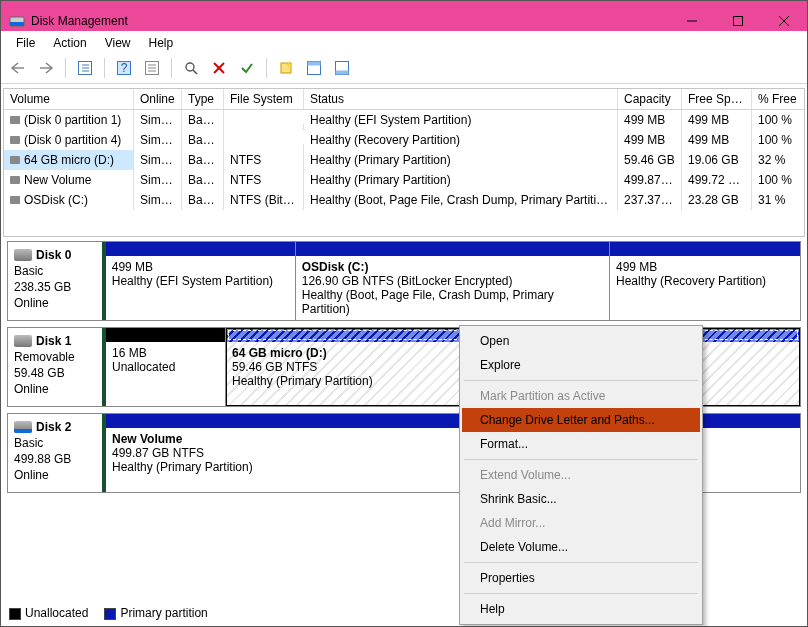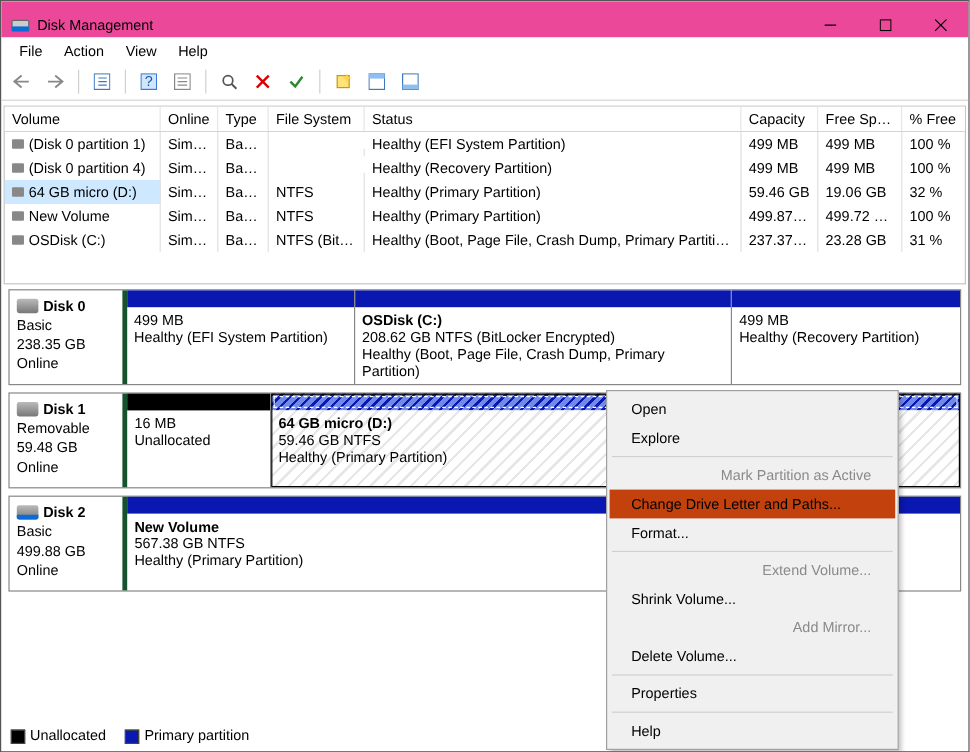--- a/index.html
+++ b/index.html
@@ -61,21 +61,21 @@
 
 
 .legend { position: absolute; bottom: 6px; left: 8px; display: flex; gap: 16px; align-items: center; }
 .legend .sw { width: 12px; height: 12px; border: 1px solid #444; display: inline-block; vertical-align: middle; margin-right: 4px; }
 .legend .sw.black { background: #000; }
 .legend .sw.blue { background: #0818b0; }
 
 
 .context-menu { position: absolute; background: #f0f0f0; border: 1px solid #a0a0a0; box-shadow: 3px 3px 4px rgba(0,0,0,0.25); padding: 3px 2px; width: 244px; }
 .context-menu .cmi { padding: 5px 20px 5px 18px; white-space: nowrap; }
-.context-menu .cmi.disabled { color: #8a8a8a; text-align: right; }
+.context-menu .cmi.disabled { color: #8a8a8a; }
 .context-menu .cmi.highlight { background: #c2410c; }
 .context-menu .csep { height: 1px; background: #d0d0d0; margin: 3px 2px; }
 
 svg { display: block; }
 </style>
 </head>
 <body>
 
 <div class="titlebar">
   <span class="titlebar-icon">
@@ -282,21 +282,21 @@
           <div class="part-bar "></div>
           <div class="part-body ">
             <div>499 MB</div>
             <div>Healthy (EFI System Partition)</div>
           </div>
         </div>
         <div class="part" style="flex: 1 1 auto;">
           <div class="part-bar "></div>
           <div class="part-body ">
             <div class="part-title">OSDisk (C:)</div>
-            <div>208.62 GB NTFS (BitLocker Encrypted)</div>
+            <div>126.90 GB NTFS (BitLocker Encrypted)</div>
             <div>Healthy (Boot, Page File, Crash Dump, Primary Partition)</div>
           </div>
         </div>
         <div class="part" style="flex: 0 0 190px;">
           <div class="part-bar "></div>
           <div class="part-body ">
             <div>499 MB</div>
             <div>Healthy (Recovery Partition)</div>
           </div>
         </div>
@@ -338,42 +338,42 @@
         </div>
         <div>Basic</div>
         <div>499.88 GB</div>
         <div>Online</div>
       </div>
       <div class="disk-parts">
         <div class="part" style="flex: 1 1 auto;">
           <div class="part-bar "></div>
           <div class="part-body ">
             <div class="part-title">New Volume</div>
-            <div>567.38 GB NTFS</div>
+            <div>499.87 GB NTFS</div>
             <div>Healthy (Primary Partition)</div>
           </div>
         </div>
       </div>
     </div>
   </div>
 
 <div class="legend">
   <span><span class="sw black"></span><span>Unallocated</span></span>
   <span><span class="sw blue"></span><span>Primary partition</span></span>
 </div>
 
-<div class="context-menu" id="context-menu" style="left: 504px; top: 324px;">
+<div class="context-menu" id="context-menu" style="left: 458px; top: 324px;">
     <div class="cmi">Open</div>
     <div class="cmi">Explore</div>
     <div class="csep"></div>
     <div class="cmi disabled">Mark Partition as Active</div>
     <div class="cmi highlight">Change Drive Letter and Paths...</div>
     <div class="cmi">Format...</div>
     <div class="csep"></div>
     <div class="cmi disabled">Extend Volume...</div>
-    <div class="cmi">Shrink Volume...</div>
+    <div class="cmi">Shrink Basic...</div>
     <div class="cmi disabled">Add Mirror...</div>
     <div class="cmi">Delete Volume...</div>
     <div class="csep"></div>
     <div class="cmi">Properties</div>
     <div class="csep"></div>
     <div class="cmi">Help</div>
   </div>
 
 </body></html>

